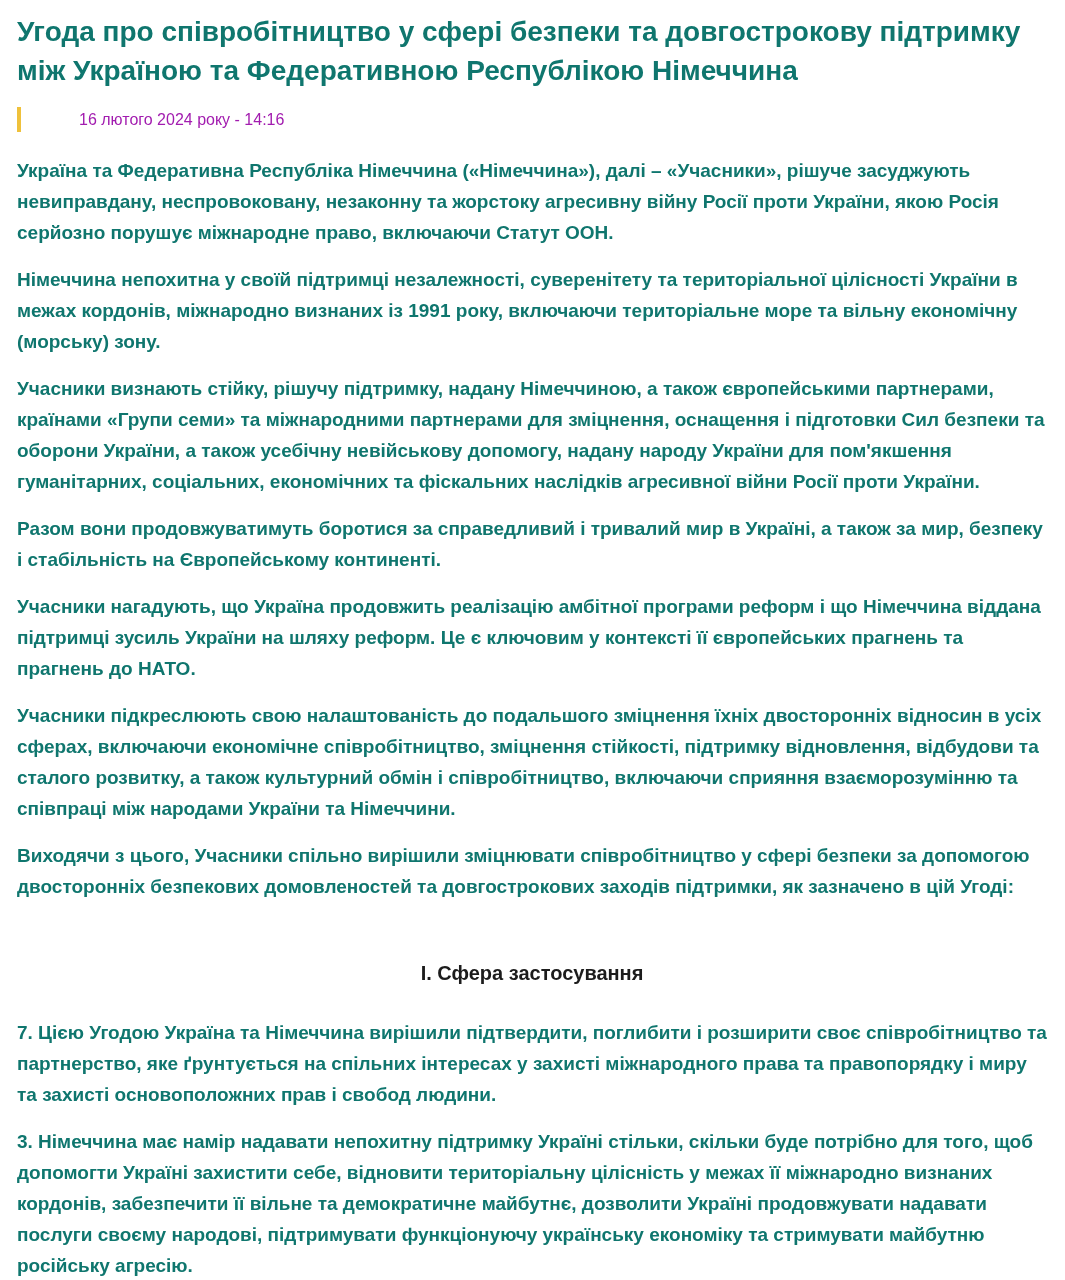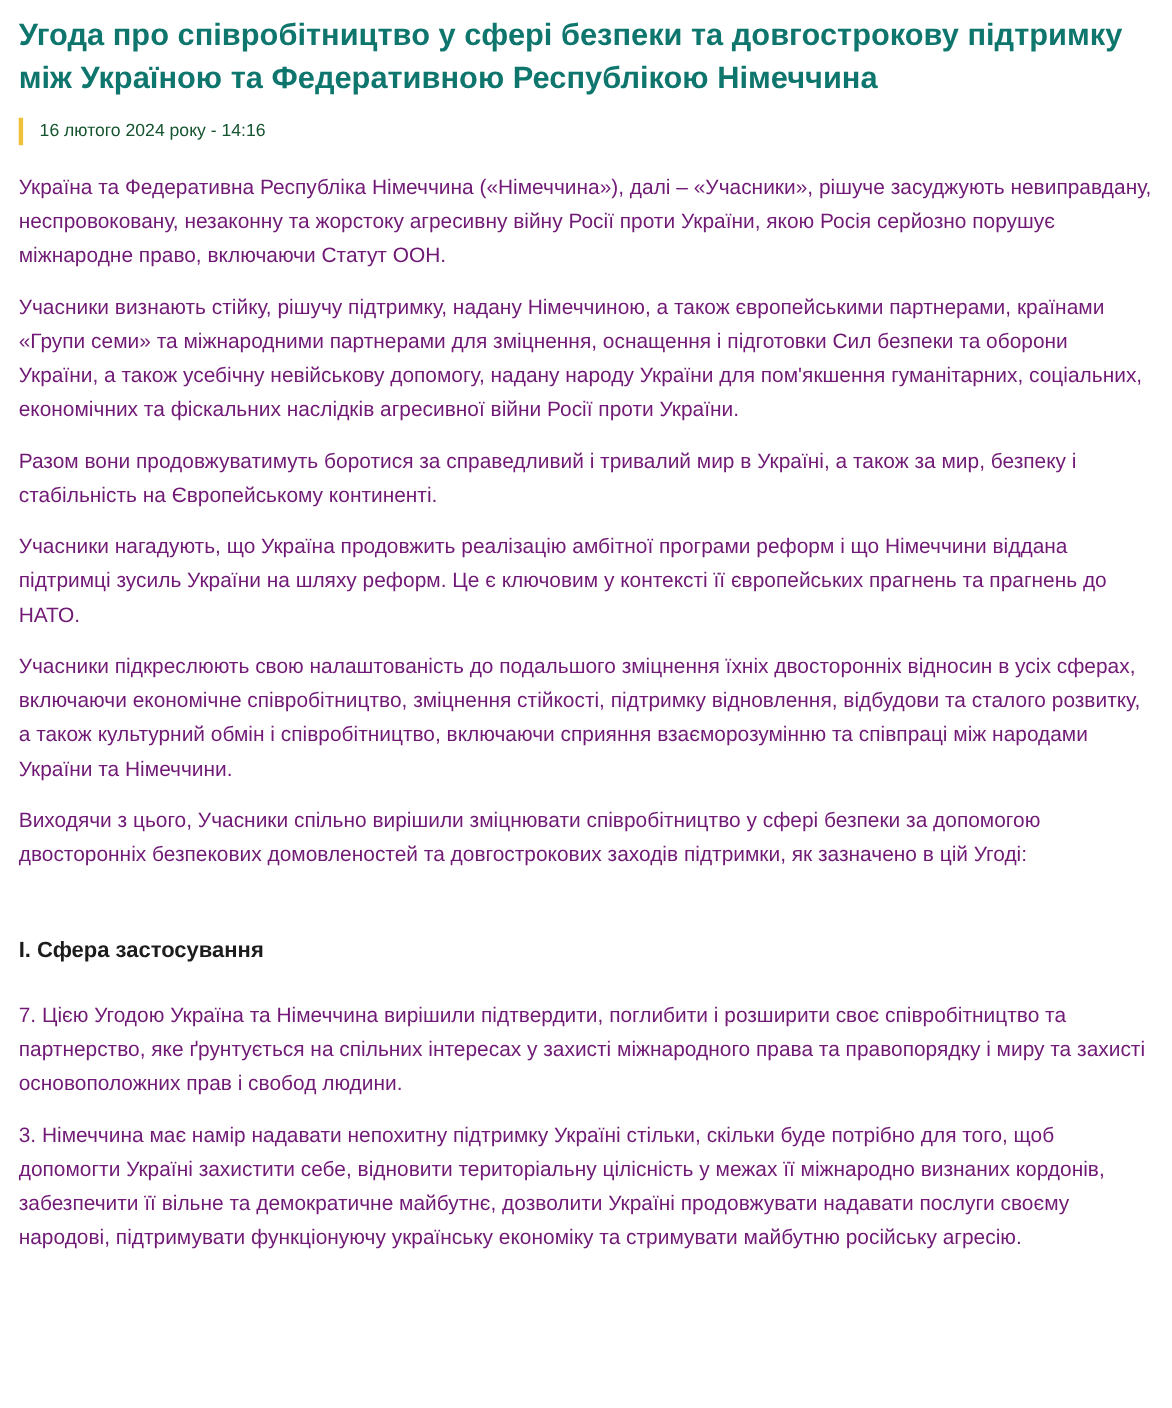--- a/index.html
+++ b/index.html
@@ -28,51 +28,55 @@
   }
   .date-bar {
     flex: 0 0 auto;
     width: 4px;
     height: 25px;
     background: #efc13b;
     margin-right: 15px;
   }
   .date-text {
     font-size: 16px;
-    color: #14532d;
+    color: #a21caf;
+    margin-left: 43px;
   }
   .body-paragraph {
     font-size: 19px;
     line-height: 31px;
-    color: #701a75;
+    color: #0f766e;
     margin: 0 0 16px 0;
+    font-weight: bold;
   }
   .section-heading {
+    text-align: center;
     font-size: 20px;
     font-weight: 700;
     color: #1c1c1c;
     margin: 60px 0 32px 0;
   }
 </style>
 </head>
 <body>
 
 <div class="page">
 
   <h1 class="title">Угода про співробітництво у сфері безпеки та довгострокову підтримку між Україною та Федеративною Республікою Німеччина</h1>
 
   <div class="date-row">
     <div class="date-bar"></div>
     <span class="date-text">16 лютого 2024 року - 14:16</span>
   </div>
 
   <p class="body-paragraph">Україна та Федеративна Республіка Німеччина («Німеччина»), далі – «Учасники», рішуче засуджують невиправдану, неспровоковану, незаконну та жорстоку агресивну війну Росії проти України, якою Росія серйозно порушує міжнародне право, включаючи Статут ООН.</p>
+  <p class="body-paragraph">Німеччина непохитна у своїй підтримці незалежності, суверенітету та територіальної цілісності України в межах кордонів, міжнародно визнаних із 1991 року, включаючи територіальне море та вільну економічну (морську) зону.</p>
   <p class="body-paragraph">Учасники визнають стійку, рішучу підтримку, надану Німеччиною, а також європейськими партнерами, країнами «Групи семи» та міжнародними партнерами для зміцнення, оснащення і підготовки Сил безпеки та оборони України, а також усебічну невійськову допомогу, надану народу України для пом'якшення гуманітарних, соціальних, економічних та фіскальних наслідків агресивної війни Росії проти України.</p>
   <p class="body-paragraph">Разом вони продовжуватимуть боротися за справедливий і тривалий мир в Україні, а також за мир, безпеку і стабільність на Європейському континенті.</p>
-  <p class="body-paragraph">Учасники нагадують, що Україна продовжить реалізацію амбітної програми реформ і що Німеччини віддана підтримці зусиль України на шляху реформ. Це є ключовим у контексті її європейських прагнень та прагнень до НАТО.</p>
+  <p class="body-paragraph">Учасники нагадують, що Україна продовжить реалізацію амбітної програми реформ і що Німеччина віддана підтримці зусиль України на шляху реформ. Це є ключовим у контексті її європейських прагнень та прагнень до НАТО.</p>
   <p class="body-paragraph">Учасники підкреслюють свою налаштованість до подальшого зміцнення їхніх двосторонніх відносин в усіх сферах, включаючи економічне співробітництво, зміцнення стійкості, підтримку відновлення, відбудови та сталого розвитку, а також культурний обмін і співробітництво, включаючи сприяння взаєморозумінню та співпраці між народами України та Німеччини.</p>
   <p class="body-paragraph">Виходячи з цього, Учасники спільно вирішили зміцнювати співробітництво у сфері безпеки за допомогою двосторонніх безпекових домовленостей та довгострокових заходів підтримки, як зазначено в цій Угоді:</p>
 
   <h2 class="section-heading">І. Сфера застосування</h2>
 
   <p class="body-paragraph">7. Цією Угодою Україна та Німеччина вирішили підтвердити, поглибити і розширити своє співробітництво та партнерство, яке ґрунтується на спільних інтересах у захисті міжнародного права та правопорядку і миру та захисті основоположних прав і свобод людини.</p>
   <p class="body-paragraph">3. Німеччина має намір надавати непохитну підтримку Україні стільки, скільки буде потрібно для того, щоб допомогти Україні захистити себе, відновити територіальну цілісність у межах її міжнародно визнаних кордонів, забезпечити її вільне та демократичне майбутнє, дозволити Україні продовжувати надавати послуги своєму народові, підтримувати функціонуючу українську економіку та стримувати майбутню російську агресію.</p>
 
 </div>
 

